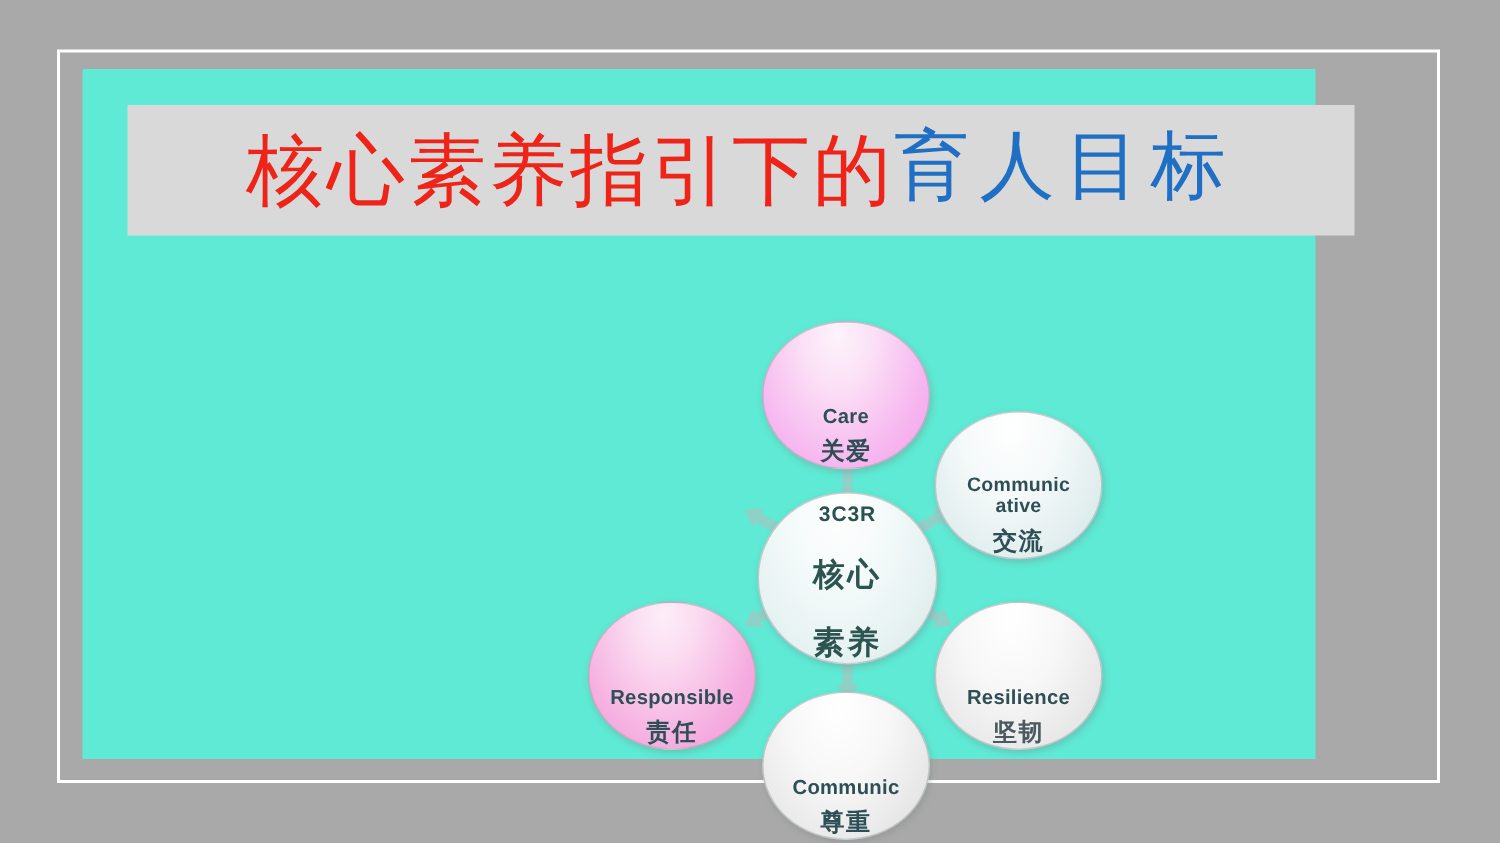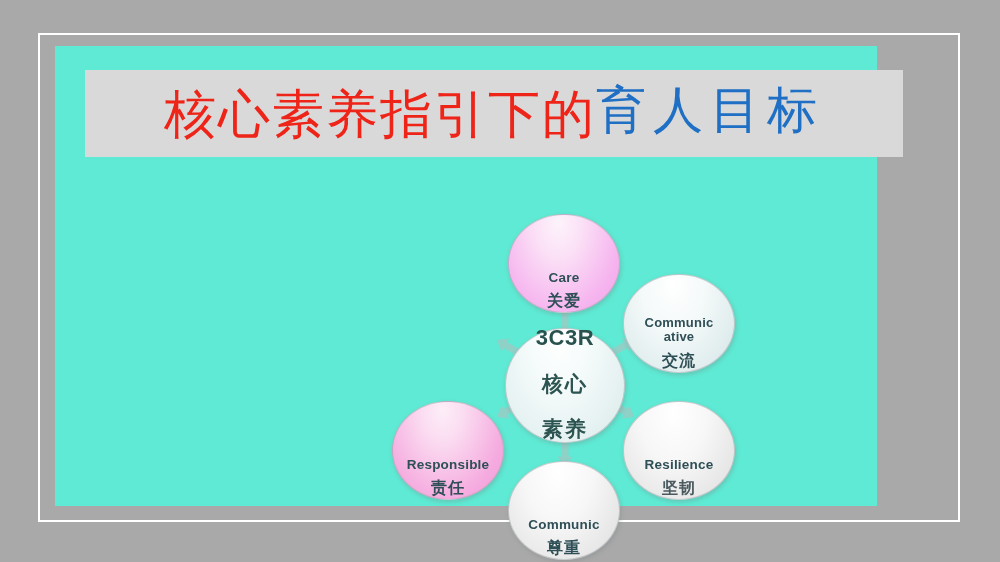--- a/index.html
+++ b/index.html
@@ -135,21 +135,21 @@
   #node-creative {
     left: 82px; top: 118px; width: 112px; height: 99px;
     background: radial-gradient(ellipse at 45% 8%, #fdf1e8 0%, #fbddc8 28%, #f7b287 72%, #f5a274 100%);
   }
   #node-core {
     left: 195px; top: 172px; width: 120px; height: 115px;
     background: radial-gradient(ellipse at 45% 10%, #ffffff 0%, #f4fafa 35%, #e2efef 80%, #d9e9ea 100%);
     z-index: 5;
   }
   #node-core .en {
-    font-size: 22px;
+    font-size: 14px;
     font-weight: bold;
     letter-spacing: 0.6px;
     color: #29524f;
   }
   #node-core .zh-line {
     color: #2c5450;
     font-weight: bold;
     font-size: 21px;
     line-height: 1.22;
     letter-spacing: 2px;

